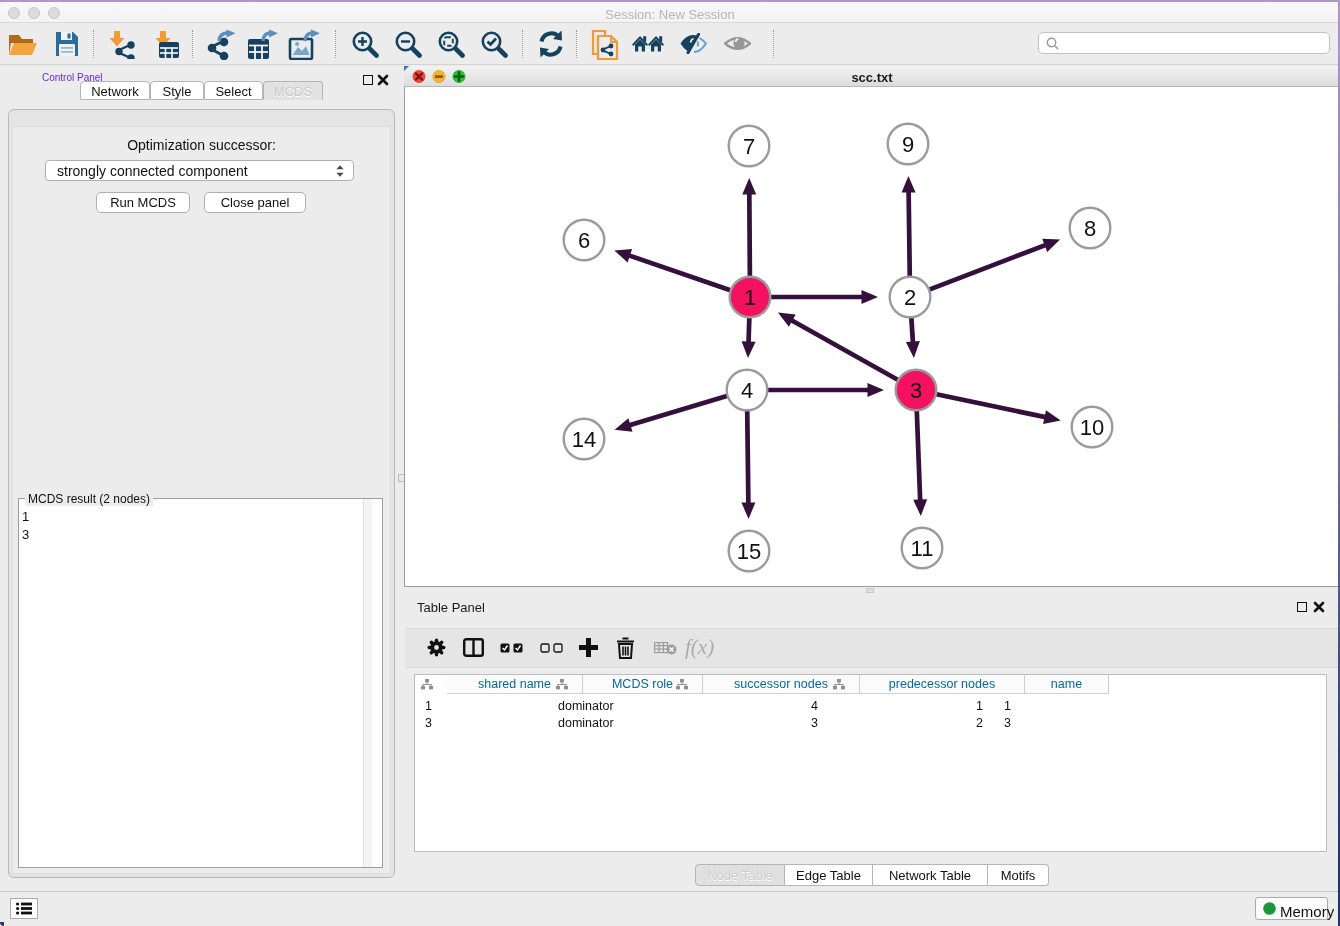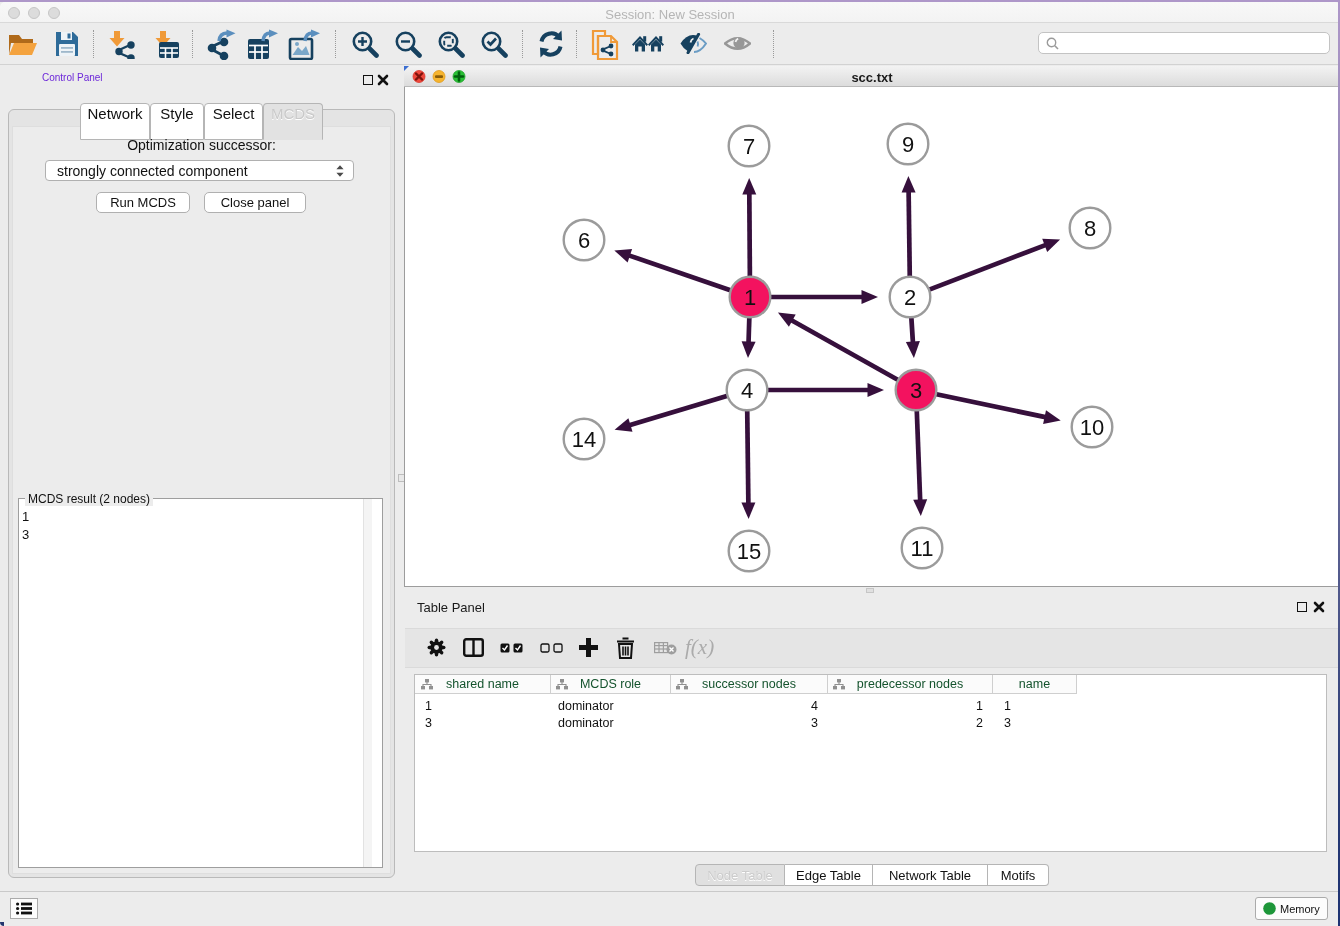--- a/index.html
+++ b/index.html
@@ -11,42 +11,42 @@
 .tl { position:absolute; top:7px; width:12px; height:12px; border-radius:50%; background:#dcdcdc; border:1px solid #c6c6c6; }
 #titletext { left:0; top:7px; width:1340px; text-align:center; font-size:13px; color:#b5b5b5; }
 #toolbar { left:0; top:23px; width:1340px; height:42px; background:#ececec; border-bottom:1px solid #d2d2d2; }
 .tsep { position:absolute; top:30px; height:28px; width:0; border-left:1px dotted #9a9a9a; }
 .ticon { position:absolute; top:30px; }
 #searchbox { left:1038px; top:32px; width:292px; height:22px; background:#fff; border:1px solid #c3c3c3; border-radius:5px; }
 
 #cpHeader { left:14px; top:72px; font-size:10px; color:#6d28d9;margin-left:28px; }
 #cpPane { left:8px; top:109px; width:387px; height:769px; background:#e4e4e4; border:1px solid #b9b9b9; border-radius:6px; }
 #cpInner { left:12px; top:126px; width:379px; height:748px; background:#ececec; border:1px solid #dedede; }
-.tab { position:absolute; top:103px; height:37px; background:#fff; border:1px solid #b5b5b5; border-radius:4px 4px 0 0; font-size:15px; color:#111; text-align:center; line-height:19px; }
+.tab { position:absolute; top:81px; height:19px; background:#fff; border:1px solid #b5b5b5; border-radius:4px 4px 0 0; font-size:13px; color:#111; text-align:center; line-height:19px; }
 .tabsel { background:#e2e2e2; color:#c9c9c9; text-shadow:0 1px 0 #fff; border-bottom:1px solid #e2e2e2; }
 #optlabel { left:12px; top:137px; width:379px; text-align:center; font-size:14px; color:#111; }
 #selbox { left:45px; top:160px; width:309px; height:21px; background:#fff; border:1px solid #b0b0b0; border-radius:4px; font-size:14px; color:#111; line-height:20px; padding-left:11px; }
 .btn { position:absolute; top:192px; height:21px; background:#fff; border:1px solid #b0b0b0; border-radius:5px; font-size:13px; color:#111; text-align:center; line-height:19px; }
 #mcdsbox { left:18px; top:498px; width:365px; height:370px; border:1px solid #9e9e9e; background:#fff; }
 #mcdslabel { left:25px; top:492px; font-size:12px; color:#111; background:#ececec; padding:0 3px; }
 #mcdstext { left:22px; top:508px; font-size:13px; color:#111; line-height:18px; }
 #mcdsscroll { left:363px; top:499px; width:9px; height:368px; background:#f4f4f4; border-left:1px solid #e2e2e2; }
 #grip1 { left:398px; top:474px; width:7px; height:8px; background:#e8e8e8; border:1px solid #bdbdbd; }
 
 #netwin { left:404px; top:66px; width:936px; height:521px; border:1px solid #9c9c9c; border-right:none; background:#fff; }
 #nettitle { left:404px; top:66px; width:936px; height:21px; background:linear-gradient(#f3f3f3,#dcdcdc); border-bottom:1px solid #b8b8b8; }
 #nettitletext { left:404px; top:70px; width:936px; text-align:center; font-size:13px; font-weight:bold; color:#1a1a1a; }
 #netcorner { left:404px; top:66px; width:0; height:0; border-top:5px solid #3c6fd1; border-right:5px solid transparent; }
 #hdivider { left:404px; top:588px; width:936px; height:5px; }
 #grip2 { left:866px; top:588px; width:8px; height:5px; background:#e0e0e0; border:1px solid #c6c6c6; }
 
 #tpHeader { left:417px; top:600px; font-size:13px; color:#1a1a1a; }
 #tptoolbar { left:405px; top:628px; width:935px; height:40px; background:#e5e5e5; border-top:1px solid #dadada; border-bottom:1px solid #dadada; }
 #tablebox { left:414px; top:674px; width:913px; height:178px; background:#fff; border:1px solid #bdbdbd; }
-.thdr { position:absolute; top:675px; height:19px; font-size:12.5px; color:#14532d; background:#fbfbfb; border-bottom:1px solid #cfcfcf; border-right:1px solid #cfcfcf; text-align:center; line-height:19px; }
+.thdr { position:absolute; top:675px; height:19px; font-size:12.5px; color:#0369a1; background:#fbfbfb; border-bottom:1px solid #cfcfcf; border-right:1px solid #cfcfcf; text-align:center; line-height:19px;margin-left:32px; }
 .tcell { position:absolute; font-size:12.5px; color:#111; height:18px; line-height:18px; }
 .btab { position:absolute; top:864px; height:22px; background:#fff; border:1px solid #b5b5b5; font-size:13px; color:#111; text-align:center; line-height:21px; }
 .btabsel { background:#e0e0e0; color:#ccc; text-shadow:0 1px 0 #fff; }
 
 #statusbar { left:0; top:891px; width:1340px; height:35px; background:#ececec; border-top:1px solid #c9c9c9; }
 #listbtn { left:10px; top:898px; width:28px; height:21px; background:#fcfcfc; border:1px solid #ababab; }
 #membtn { left:1255px; top:897px; width:73px; height:23px; background:#fcfcfc; border:1px solid #ababab; border-radius:3px; font-size:12px; color:#111; }
 .cornerBL { left:0; top:922px; width:4px; height:4px; background:#24356e; border-radius:0 0 0 4px; }
 </style></head>
 <body>
@@ -409,16 +409,16 @@
         <rect x="5" y="5.1" width="11" height="2.8"></rect>
         <circle cx="1.6" cy="11" r="1.6"></circle>
         <rect x="5" y="9.6" width="11" height="2.8"></rect>
       </g>
     </svg>
   </div>
 <div class="abs" id="membtn">
     <svg width="13" height="13" viewBox="0 0 13 13" style="position:absolute;left:7px;top:4px;">
       <circle cx="6.5" cy="6.5" r="6.3" fill="#1d9639"></circle>
     </svg>
-    <span style="position:absolute;left:24px;top:4.5px;font-size:11px;">Memory</span>
+    <span style="position:absolute;left:24px;top:4.5px;font-size:15px;">Memory</span>
   </div>
 <div class="abs cornerBL"></div>
 <div class="abs" id="deskRight"></div>
 
 </body></html>

